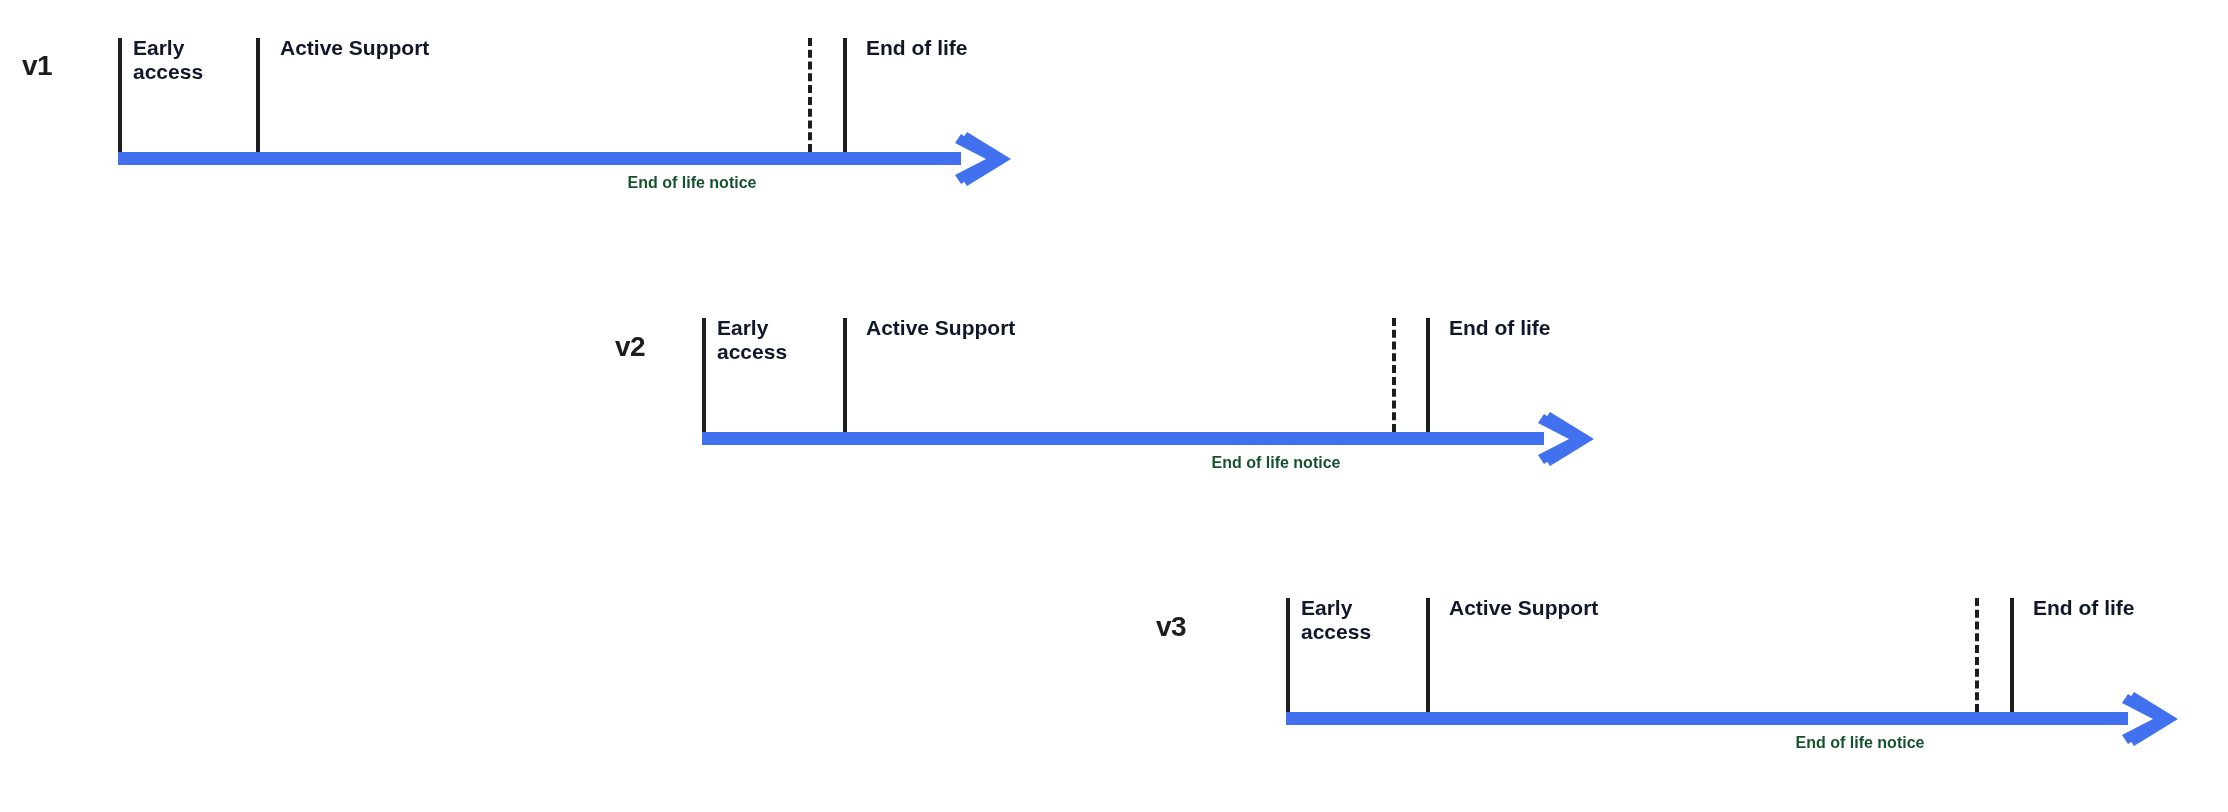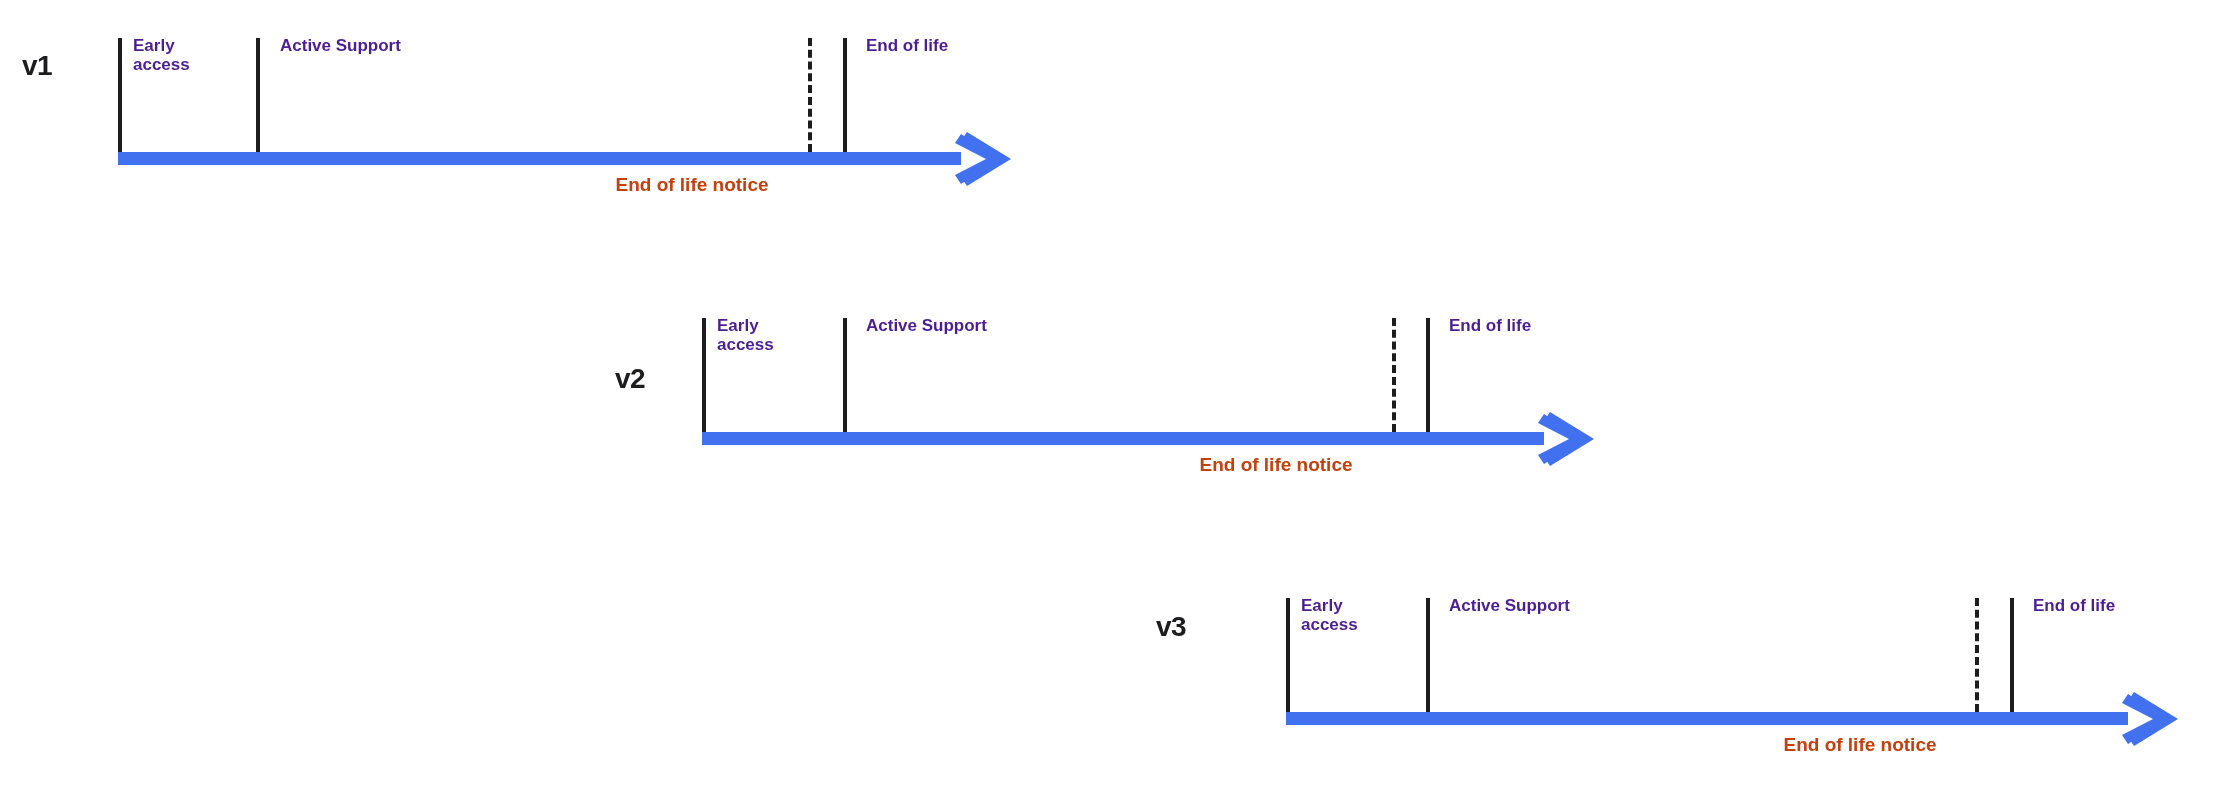--- a/index.html
+++ b/index.html
@@ -50,47 +50,47 @@
   .vline-dashed {
     position: absolute;
     width: 0;
     border-left: 4px dashed #1d1d1f;
     background: none;
   }
 
   
   .phase-label {
     position: absolute;
-    font-size: 17px;
+    font-size: 21px;
     font-weight: bold;
     line-height: 1.12;
-    color: #4c1d95;
+    color: #0f172a;
     white-space: pre-line;
   }
   .phase-label.nowrap { white-space: nowrap; }
 
   
   .bar-shaft {
     position: absolute;
     height: 13px;
     background: #4271f0;
   }
   .bar-head {
     position: absolute;
     overflow: visible;
   }
   .bar-head svg { display: block; }
 
   
   .notice-label {
     position: absolute;
-    font-size: 19px;
+    font-size: 16px;
     font-weight: bold;
     line-height: 1;
-    color: #c2410c;
+    color: #14532d;
     white-space: nowrap;
     transform: translateX(-50%);
   }
 </style>
 </head>
 <body>
 
 <div id="canvas">
     <div class="timeline-row">
       <div class="version-label" style="left: 22px; top: 52px;">v1</div>
@@ -105,21 +105,21 @@
       <div class="bar-shaft" style="left: 118px; top: 152px; width: 843px; background: rgb(66, 113, 240);"></div>
       <div class="bar-head" style="left: 953px; top: 127.5px; width: 62px; height: 62px;">
         <svg width="62" height="62" viewBox="0 0 62 62">
           <path d="M 14 4 L 10 10 L 40 31 L 10 52 L 14 58 L 58 31 Z" fill="#4271f0"></path>
           <path d="M 8 6 L 46 31 L 8 56 L 2 47 L 33 31 L 2 15 Z" fill="#4271f0"></path>
         </svg>
       </div>
       <div class="notice-label" style="left: 692px; top: 175px;">End of life notice</div>
     </div>
     <div class="timeline-row">
-      <div class="version-label" style="left: 615px; top: 333px; margin-top: 32px;">v2</div>
+      <div class="version-label" style="left: 615px; top: 333px;">v2</div>
       <div class="vline" style="left: 702px; top: 318px; height: 114px;"></div>
       <div class="vline" style="left: 843px; top: 318px; height: 114px;"></div>
       <div class="vline" style="left: 1426px; top: 318px; height: 114px;"></div>
       <div class="vline-dashed" style="left: 1392px; top: 318px; height: 114px;"></div>
       <div class="phase-label" style="left: 717px; top: 316px;">Early
 access</div>
       <div class="phase-label nowrap" style="left: 866px; top: 316px;">Active Support</div>
       <div class="phase-label nowrap" style="left: 1449px; top: 316px;">End of life</div>
       <div class="bar-shaft" style="left: 702px; top: 432px; width: 842px; background: rgb(66, 113, 240);"></div>
       <div class="bar-head" style="left: 1536px; top: 407.5px; width: 62px; height: 62px;">

